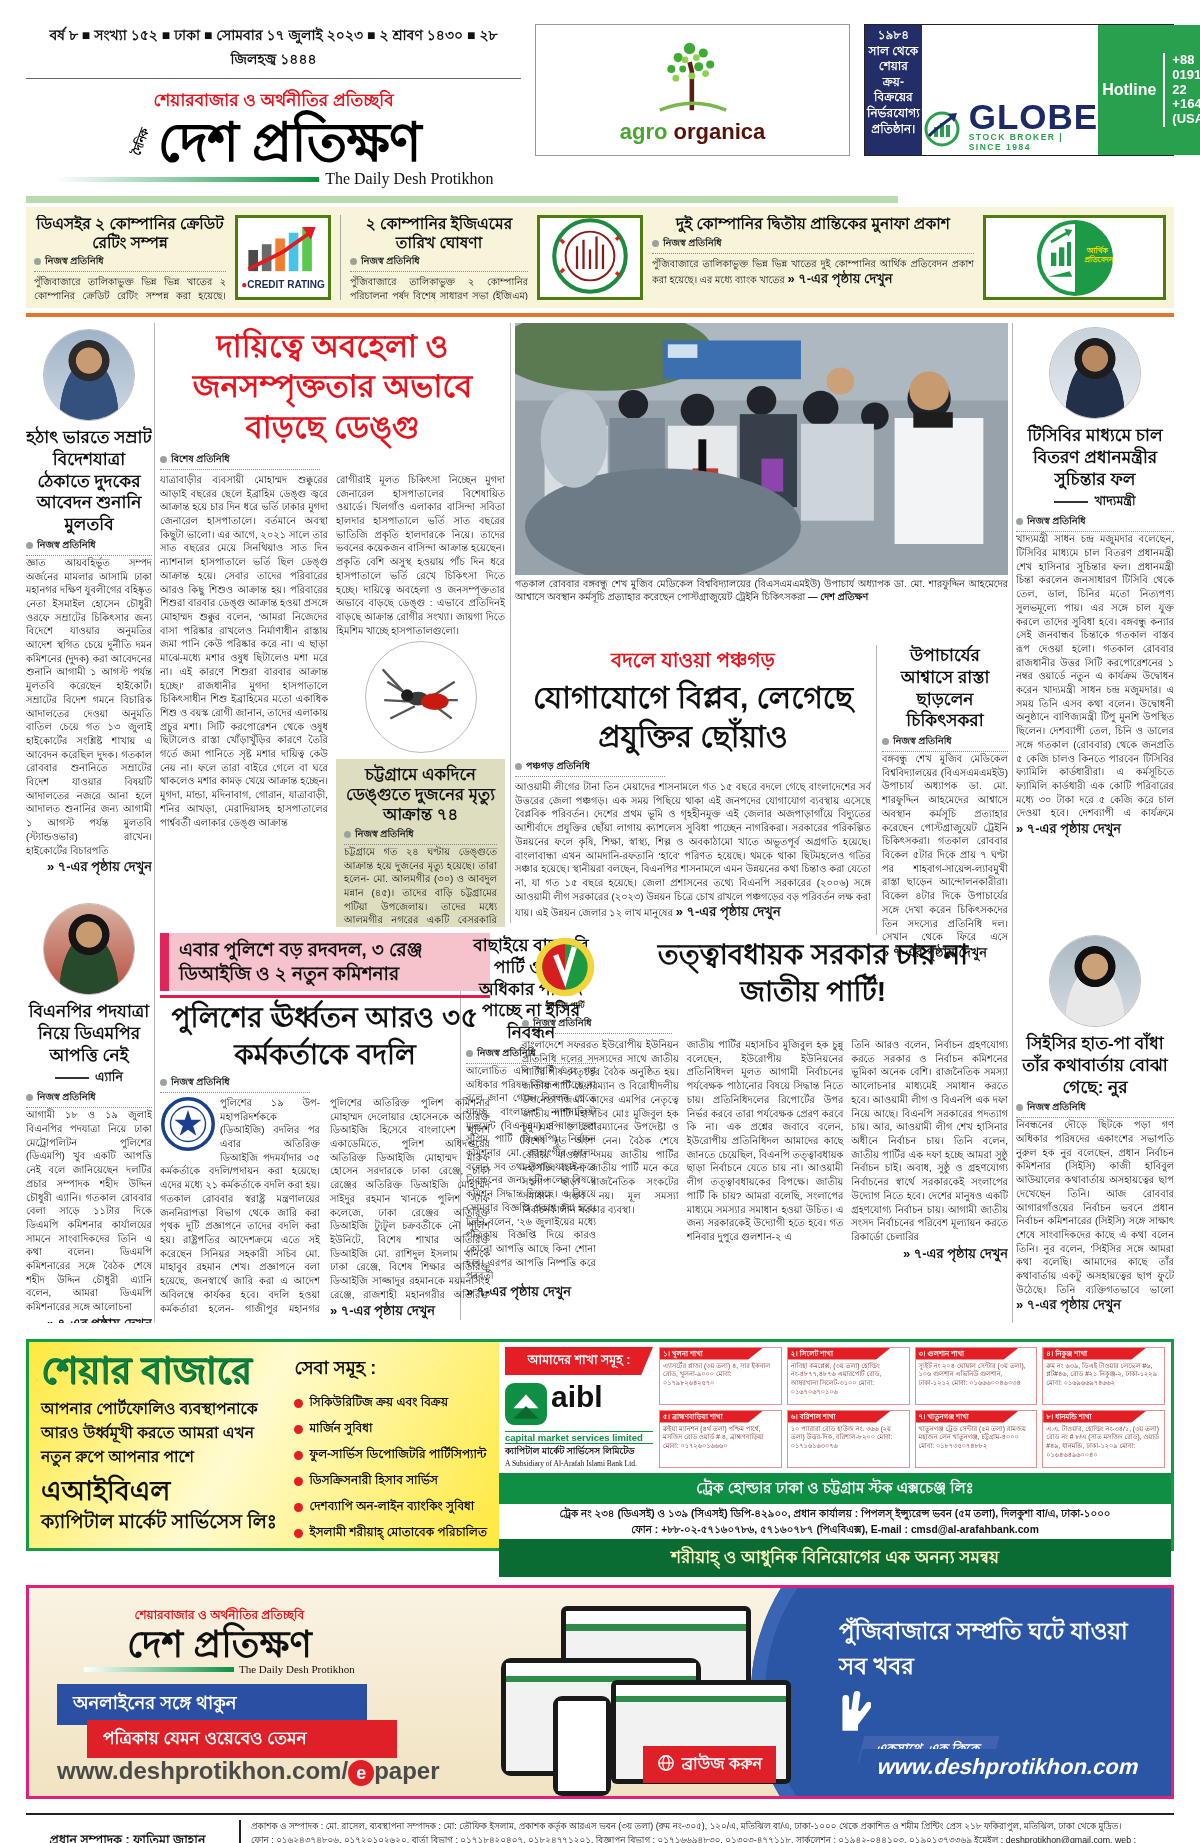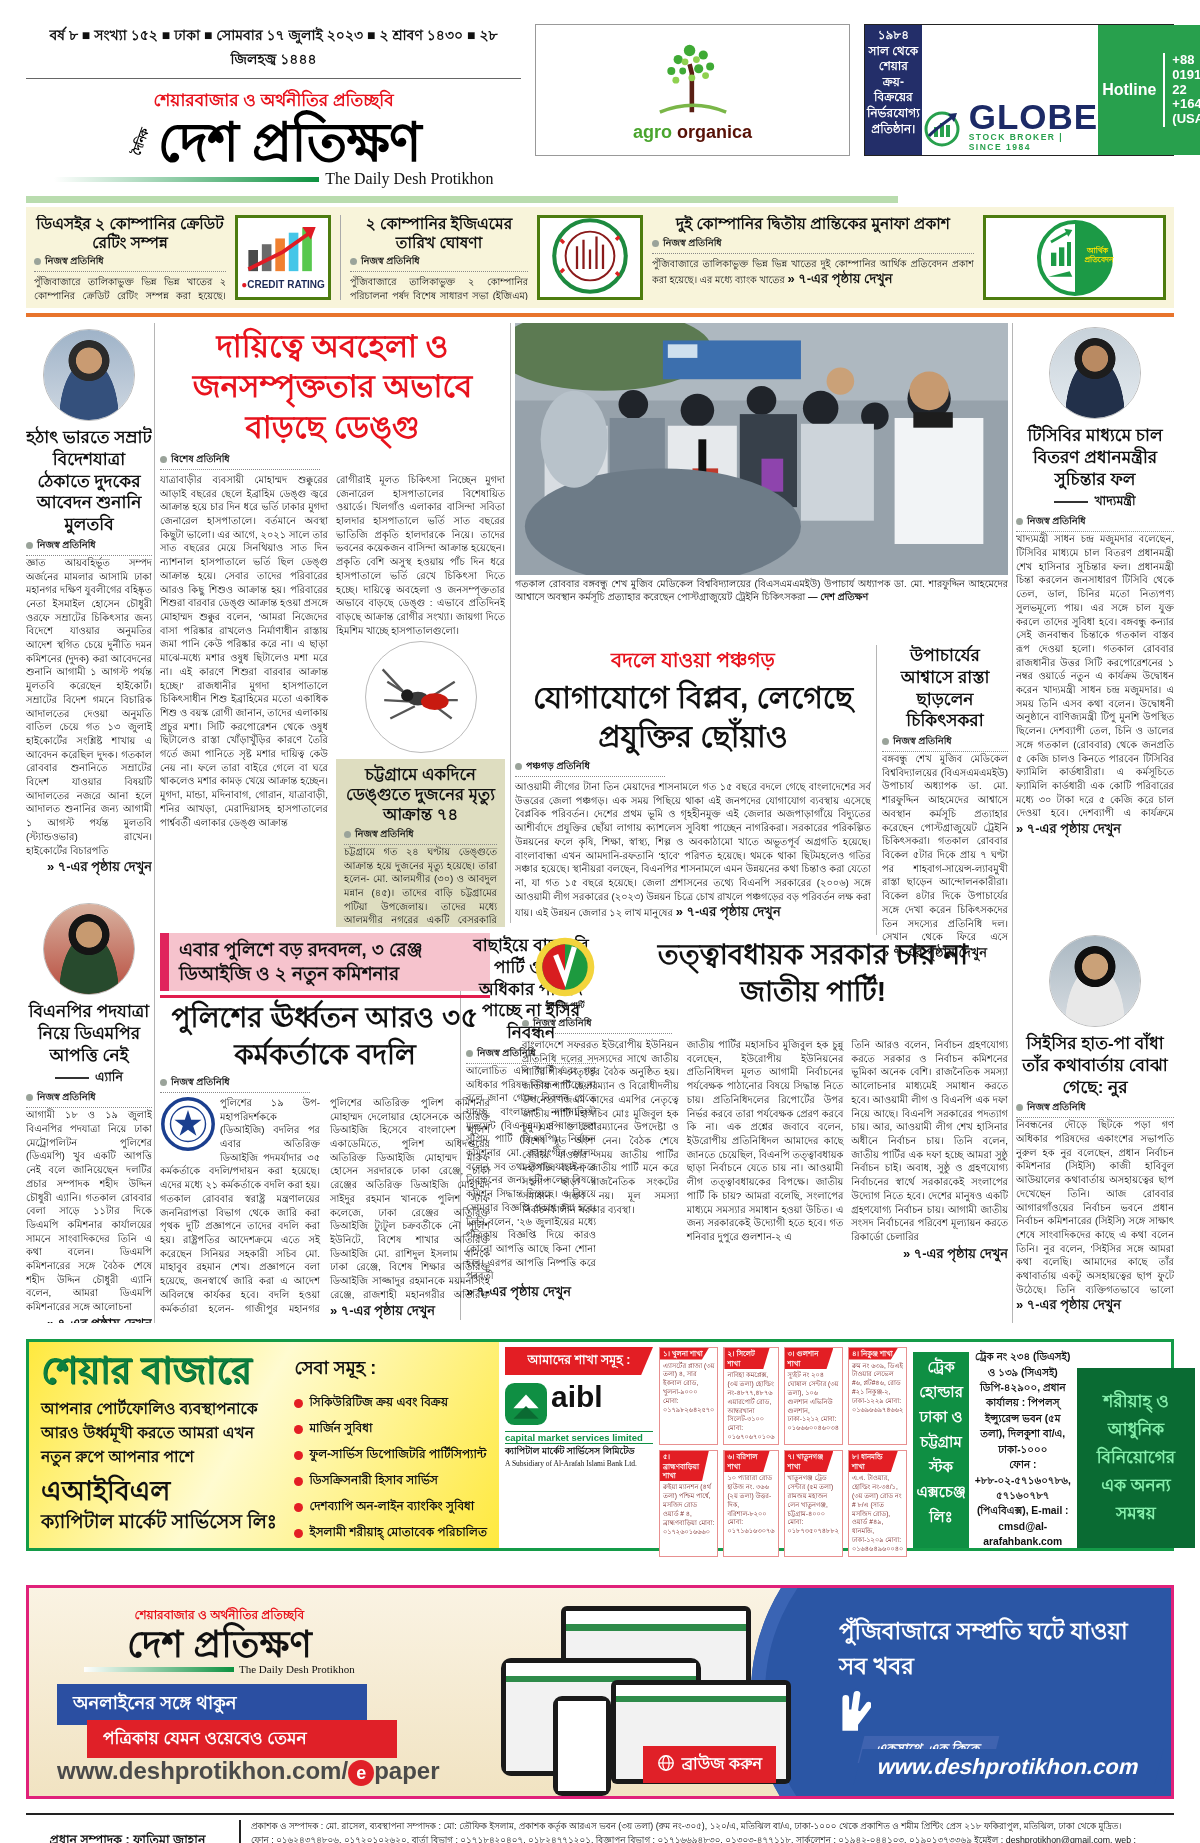--- a/index.html
+++ b/index.html
@@ -11,21 +11,21 @@
 .mast-left{width:500px}
 .dateline{font-size:14px;font-weight:700;text-align:center;padding-bottom:6px;border-bottom:1.5px solid #666}
 .logo-block{padding-top:8px;text-align:center}
 .logo-tag{color:#e8131d;font-weight:800;font-size:17px}
 .logo-main{font-size:54px;font-weight:800;letter-spacing:-1px;line-height:1.02;display:flex;justify-content:center;align-items:center;gap:4px;color:#000}
 .logo-daily{font-size:12px;font-weight:700;transform:rotate(-70deg);display:inline-block}
 .logo-under{display:flex;align-items:center;gap:6px;width:440px;margin:0 auto}
 .grad{height:5px;flex:1;background:linear-gradient(to right,#ffffff,#0d9140)}
 .logo-en{font-family:"Liberation Serif","DejaVu Serif",serif;font-size:16px;color:#111}
 .agro-ad{width:318px;border:1px solid #999;background:#fff;height:132px;display:flex;flex-direction:column;align-items:center;justify-content:center}
-.agro-text{font-size:18px;font-weight:800;line-height:1}
+.agro-text{font-size:22px;font-weight:800;line-height:1}
 .agro-text .g{color:#4aa52e}.agro-text .o{color:#571106}
 .globe-ad{width:310px;border:1.5px solid #222;height:132px;display:flex;flex-direction:row}
 .globe-head{background:#232e69;color:#fff;font-size:12px;font-weight:700;text-align:center;padding:3px 2px;line-height:1.3}
 .globe-mid{display:flex;align-items:flex-end;justify-content:center;gap:7px;padding:3px 0;background:#fff;flex:1}
 .globe-word{color:#1c2a66;font-size:35px;font-weight:800;letter-spacing:1px;line-height:.85}
 .globe-sub{color:#28a04d;font-size:8.5px;font-weight:700;letter-spacing:1.5px}
 .globe-hot{background:#28a04d;color:#fff;display:flex;align-items:center;justify-content:center;gap:7px;padding:2px 4px}
 .globe-hot .hl{font-size:16px;font-weight:800}
 .globe-hot .ph{font-size:13px;font-weight:800;line-height:1.15;border-left:2px solid #fff;padding-left:7px}
 .globe-url{background:#232e69;color:#fff;text-align:center;font-weight:800;font-size:15px;padding:2px}
@@ -74,36 +74,36 @@
 .aibl-ad{border:3px solid #149b48;display:flex;margin-top:8px;height:212px;background:#fff}
 .aibl-left{width:470px;background:linear-gradient(120deg,#ffe93e,#fffbd0 45%,#ffe93e);padding:10px 12px;display:flex;gap:10px}
 .sh-col{width:255px}
 .sh-title{font-size:37px;font-weight:800;color:#0e8040;text-shadow:1px 1px 0 #063;line-height:1}
 .sh-body{font-size:15.5px;font-weight:700;line-height:1.55;margin-top:8px}
 .sh-co{font-size:27px;font-weight:800;margin-top:8px;line-height:1.1}
 .sh-co2{font-size:19px;font-weight:800}
 .svc-title{font-size:18px;font-weight:800;margin:2px 0 8px}
 .svc{font-size:12px;font-weight:700;margin-bottom:6px;display:flex;align-items:center;gap:6px;white-space:nowrap}
 .rdot{width:9px;height:9px;border-radius:50%;background:#e31e24;flex:none}
-.aibl-right{flex:1;display:flex;padding-top:5px}
+.aibl-right{flex:1;display:flex;flex-direction:column;padding-top:5px}
 .branch-row{display:flex;gap:6px;padding:0 6px}
 .aibl-brand{width:148px}
 .red-banner{background:#e31e24;color:#fff;font-weight:800;font-size:12.5px;text-align:center;padding:4px 2px;clip-path:polygon(0 0,100% 0,92% 100%,0 100%)}
 .aibl-logo{display:flex;align-items:flex-start;gap:4px;margin-top:8px}
 .aibl-word{font-size:30px;font-weight:800;line-height:.9}
 .aibl-l1{color:#0f8f43;font-size:9.5px;font-weight:700;border-top:1px solid #0f8f43;border-bottom:1px solid #0f8f43;margin-top:2px}
 .aibl-l2{font-size:9px;font-weight:700}
 .aibl-l3{font-size:7.5px;font-family:"Liberation Serif",serif}
 .branch-grid{flex:1;display:grid;grid-template-columns:repeat(4,1fr);gap:5px}
 .bcard{border:1px solid #e89090;background:#fff;font-size:6.6px;color:#7a2a2a;line-height:1.35;padding:0 0 2px}
 .bcard .bname{background:#e31e24;color:#fff;font-weight:800;font-size:7px;padding:1px 3px;clip-path:polygon(0 0,100% 0,86% 100%,0 100%);width:85%;margin-bottom:2px}
 .bcard .baddr{padding:0 3px}
 .trec{background:#0f8f43;color:#fff;font-weight:800;text-align:center;font-size:15px;padding:3px;margin-top:5px}
 .contact{text-align:center;font-size:10.3px;font-weight:700;padding:2px 6px;line-height:1.5}
-.slogan{background:#0a6b33;color:#86efac;font-weight:800;text-align:center;font-size:17px;padding:20px;margin-top:auto}
+.slogan{background:#0a6b33;color:#fef9c3;font-weight:800;text-align:center;font-size:17px;padding:5px;margin-top:auto}
 
 .ep{position:relative;border:3px solid #e0217a;background:linear-gradient(#faf3e3,#f1e3c2);height:214px;margin-top:34px;overflow:hidden}
 .ep-logo{position:absolute;left:55px;top:18px;text-align:center}
 .ep-tag{color:#e8131d;font-weight:800;font-size:12px}
 .ep-title{font-size:37px;font-weight:800;line-height:1}
 .ep-under{display:flex;align-items:center;gap:5px}
 .ep-en{font-family:"Liberation Serif",serif;font-size:11px}
 .ep-blue{position:absolute;left:28px;top:96px;width:310px;background:#2b4fa2;color:#fff;font-size:18px;font-weight:800;padding:5px 16px}
 .ep-red{position:absolute;left:58px;top:132px;width:310px;background:#e02028;color:#fff;font-size:17px;font-weight:800;padding:5px 16px}
 .ep-url{position:absolute;left:28px;bottom:10px;font-size:24px;font-weight:800;color:#4a4a4a}

